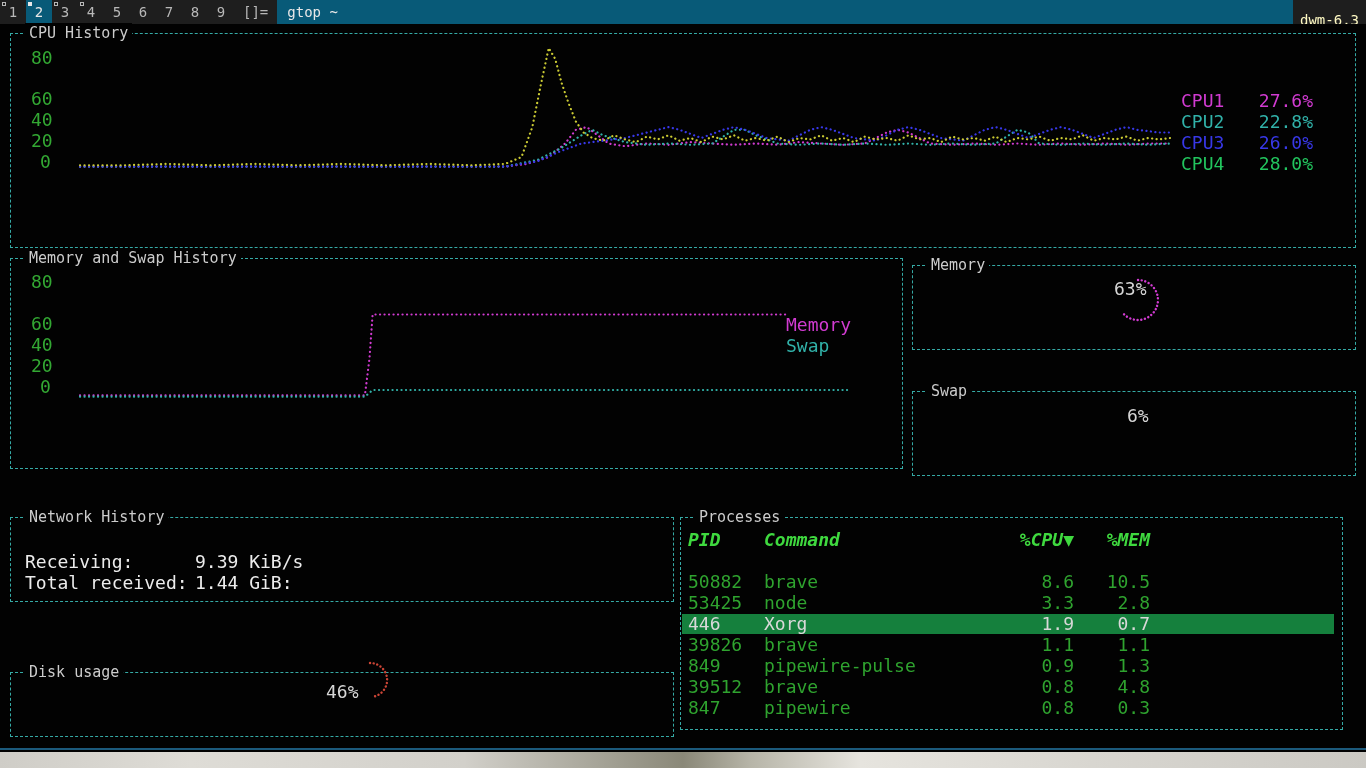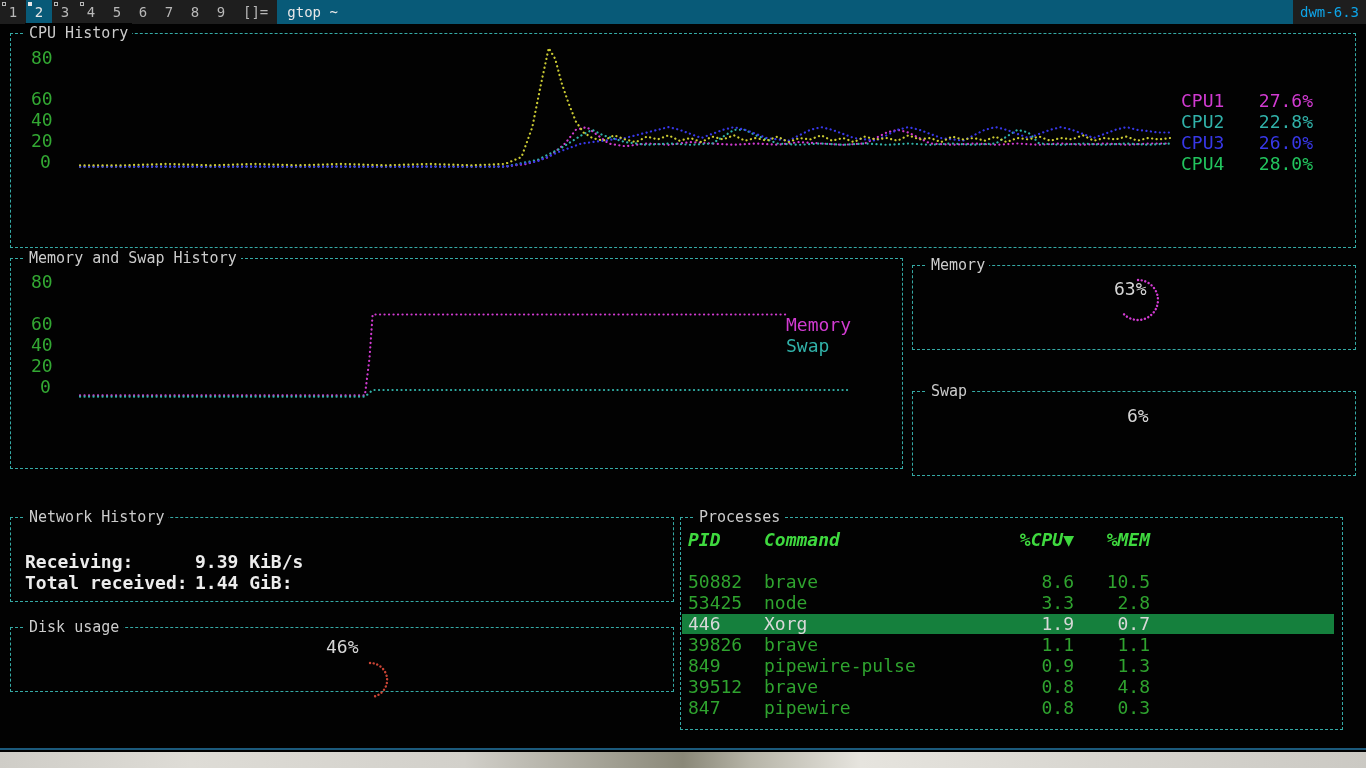--- a/index.html
+++ b/index.html
@@ -11,32 +11,32 @@
   
   #bar { position:absolute; left:0; top:0; width:1366px; height:24px; background:#1e1e1e;
          display:flex; align-items:stretch; font-size:14px; color:#b8b8b8; }
   #tags { display:flex; }
   .tag { position:relative; width:26px; text-align:center; line-height:24px; cursor:pointer; }
   .tag.sel { background:#085a78; color:#e8e8e8; }
   .ind { position:absolute; top:2px; left:2px; width:4px; height:4px; border:1px solid #b8b8b8; }
   .tag.sel .ind { border-color:#e8e8e8; background:#e8e8e8; }
   #layoutsym { padding:0 9px; line-height:24px; }
   #wintitle { flex:1; background:#085a78; color:#e8e8e8; line-height:24px; padding-left:10px; }
-  #status { background:#1e1e1e; color:#0ea5e9; line-height:24px; padding:0 7px; }
+  #status { background:#1e1e1e; color:#fef9c3; line-height:24px; padding:8px 7px; }
   
   #term { position:absolute; left:0; top:24px; width:1366px; height:726px; background:#020202;
           border-bottom:2px solid #1c5a7c; font-size:18px; }
   .panel { position:absolute; border:1px dashed #35aaa5; }
   .ptitle { position:absolute; top:-11px; left:14px; background:#020202; padding:0 4px;
             color:#cccccc; font-size:15px; line-height:20px; white-space:nowrap; }
   .ytick { position:absolute; color:#33a833; font-size:18px; line-height:21px; }
   .legrow { display:flex; justify-content:space-between; width:132px; line-height:21px; }
   .whitebig { color:#d6d6d6; font-size:18px; }
   
-  .netline { position:absolute; left:14px; display:flex; color:#ececec; font-weight:bold; line-height:21px; }
+  .netline { position:absolute; left:14px; display:flex; color:#ececec; font-weight:normal; line-height:21px; }
   .netline .lbl { width:170px; }
   
   #prochdr { position:absolute; left:682px; top:530px; width:652px; display:grid;
              grid-template-columns:76px 238px 72px 76px; padding-left:6px;
              color:#3fd93f; font-weight:bold; line-height:20px; }
   #prochdr .r { text-align:right; }
   #procrows { position:absolute; left:682px; top:572px; width:652px; }
   .prow { display:grid; grid-template-columns:76px 238px 72px 76px; padding-left:6px;
           color:#2fa32f; line-height:20px; height:20px; margin-bottom:1px; cursor:pointer; }
   .prow .r { text-align:right; }
@@ -141,21 +141,21 @@
       <div class="netline" style="top:33px;">
         <span class="lbl">Receiving:</span>
         <span>9.39 KiB/s</span>
       </div>
       <div class="netline" style="top:54px;">
         <span class="lbl">Total received:</span>
         <span>1.44 GiB:</span>
       </div>
     </div>
 
-    <div class="panel" style="left:10px;top:603px;width:664px;height:65px;">
+    <div class="panel" style="left:10px;top:648px;width:664px;height:65px;">
       <span class="ptitle">Disk usage</span>
       <span class="whitebig" style="position:absolute;left:315px;top:8px;">46%</span>
     </div>
     <svg id="diskGauge" style="left:330px;top:628px;" width="90" height="70" viewBox="0 0 90 70">
         <path d="M 40.0 11.0 A 17 17 0 0 1 44.2 44.5" fill="none" stroke="#cc4536" stroke-width="2.4" stroke-dasharray="0.1 3.6" stroke-linecap="round"></path>
       </svg>
 
     <div class="panel" style="left:680px;top:493px;width:663px;height:213px;">
       <span class="ptitle">Processes</span>
     </div>

